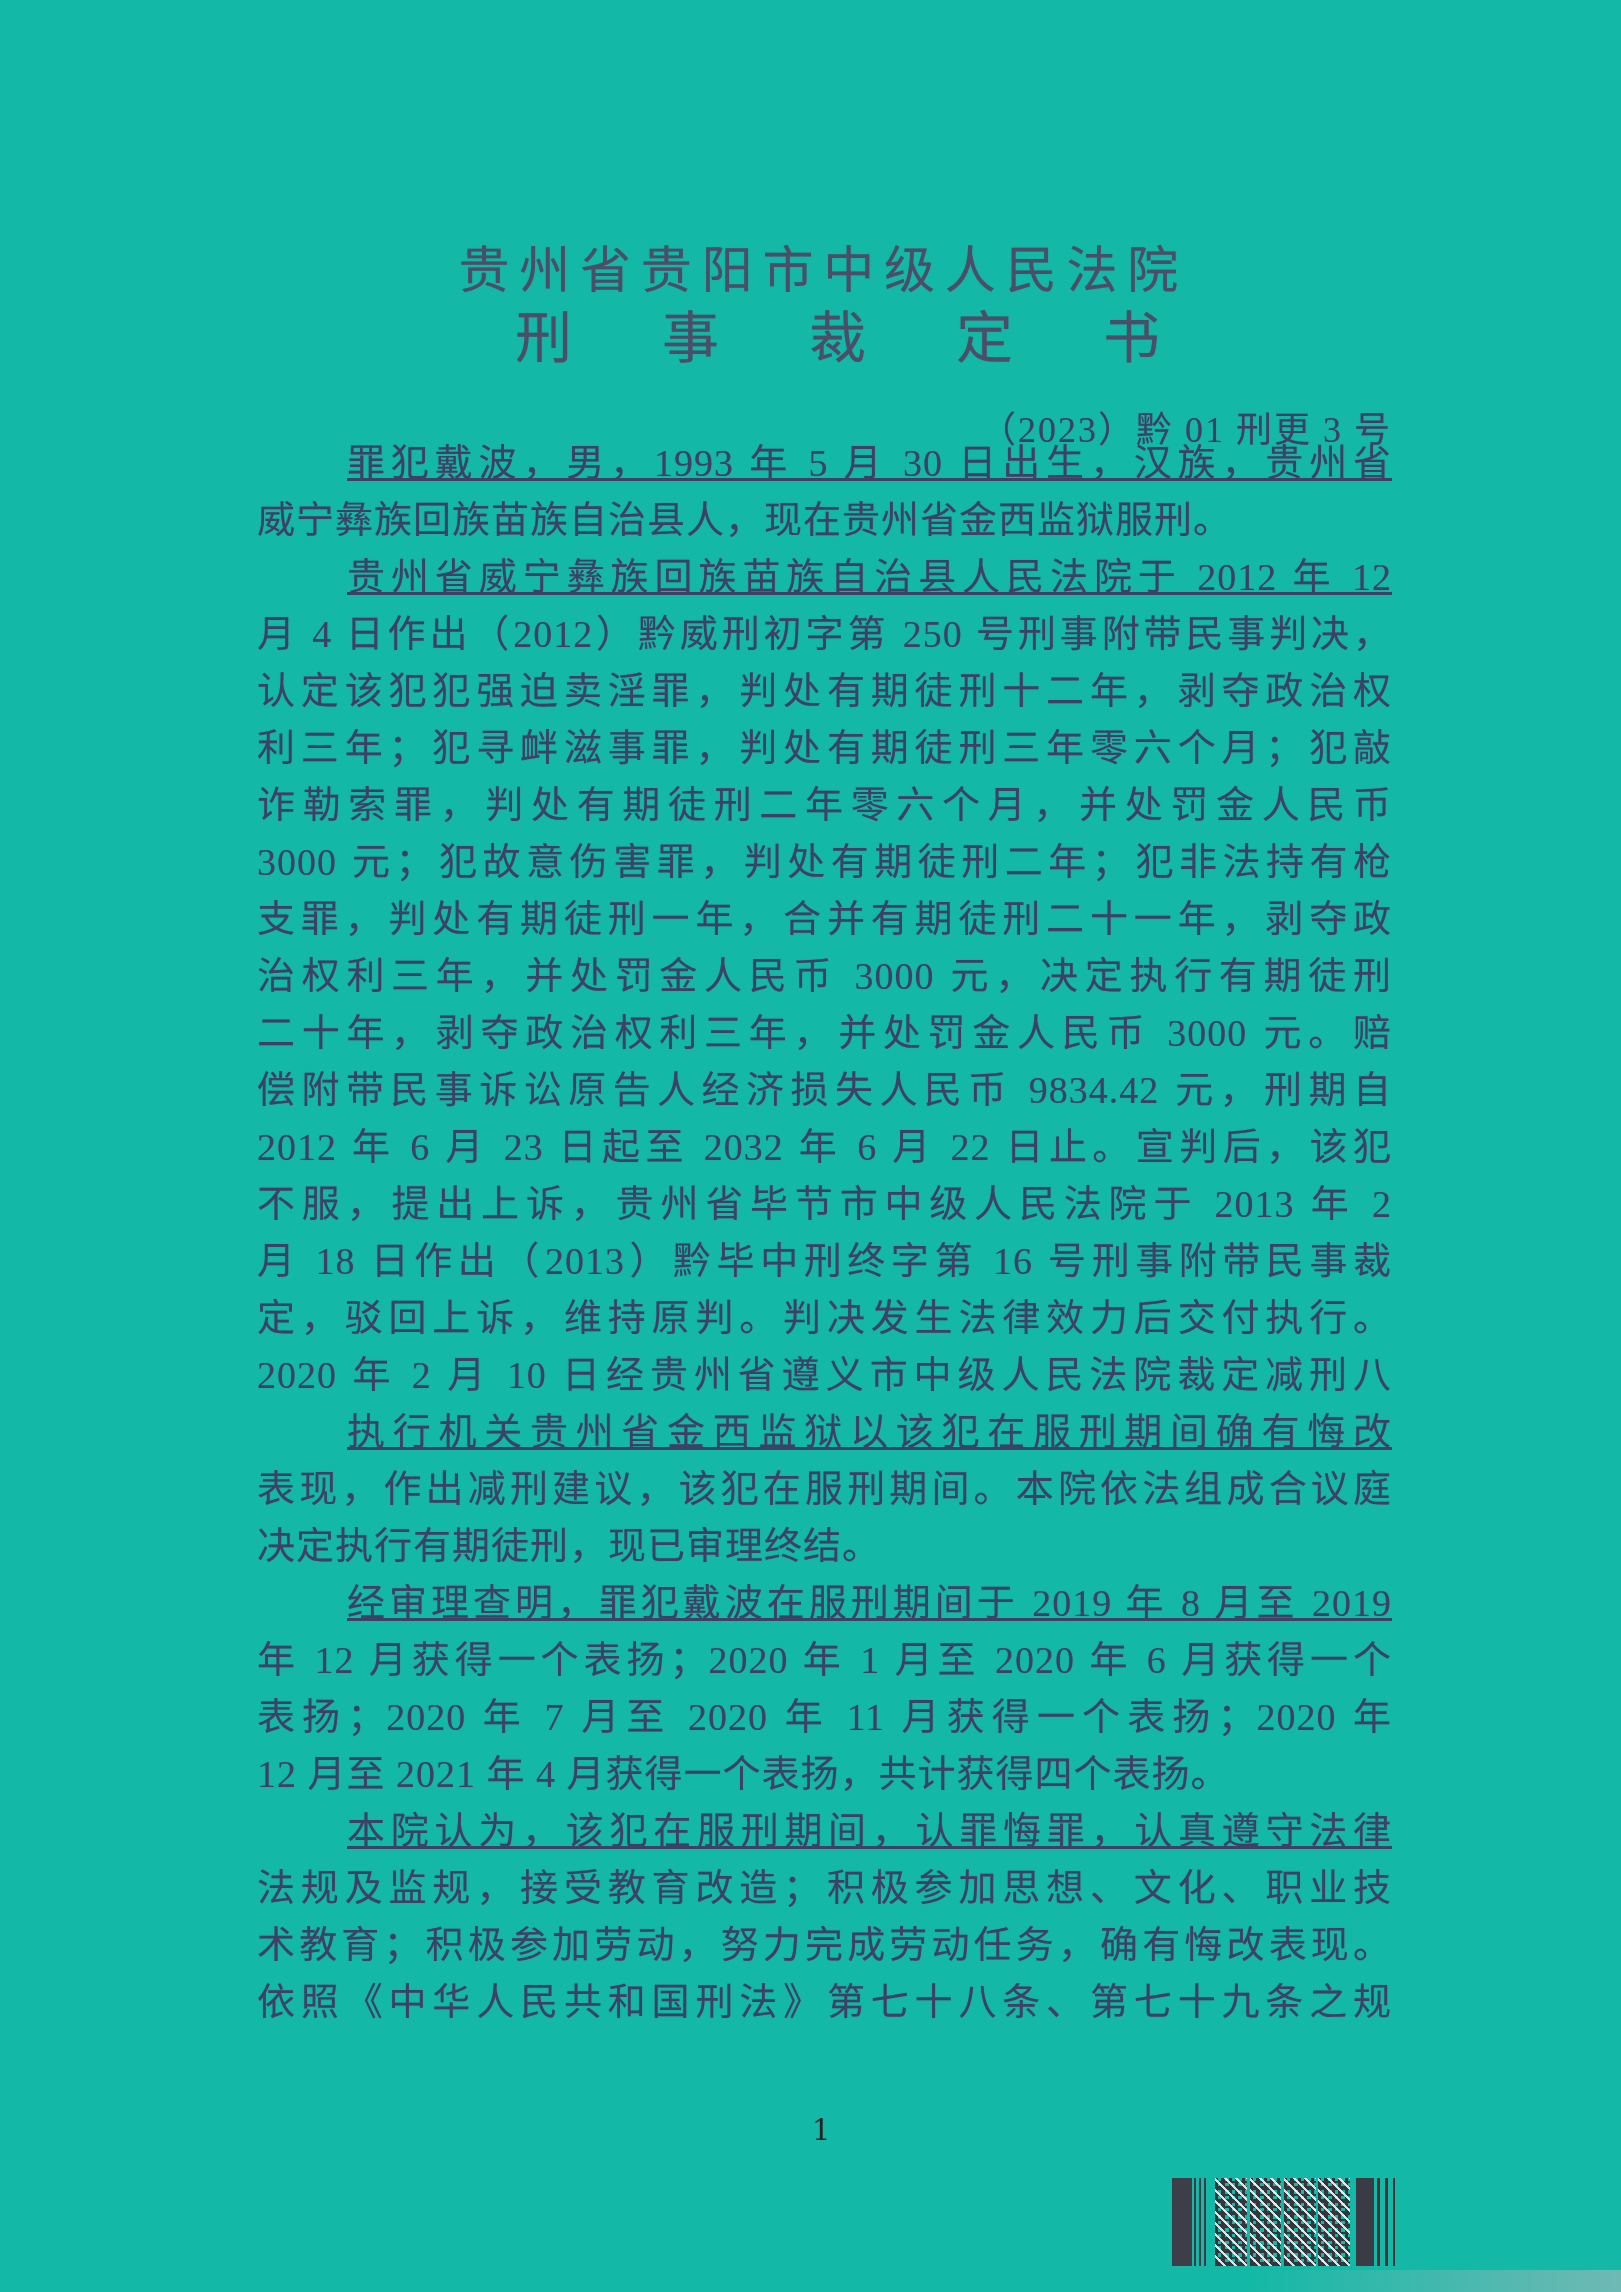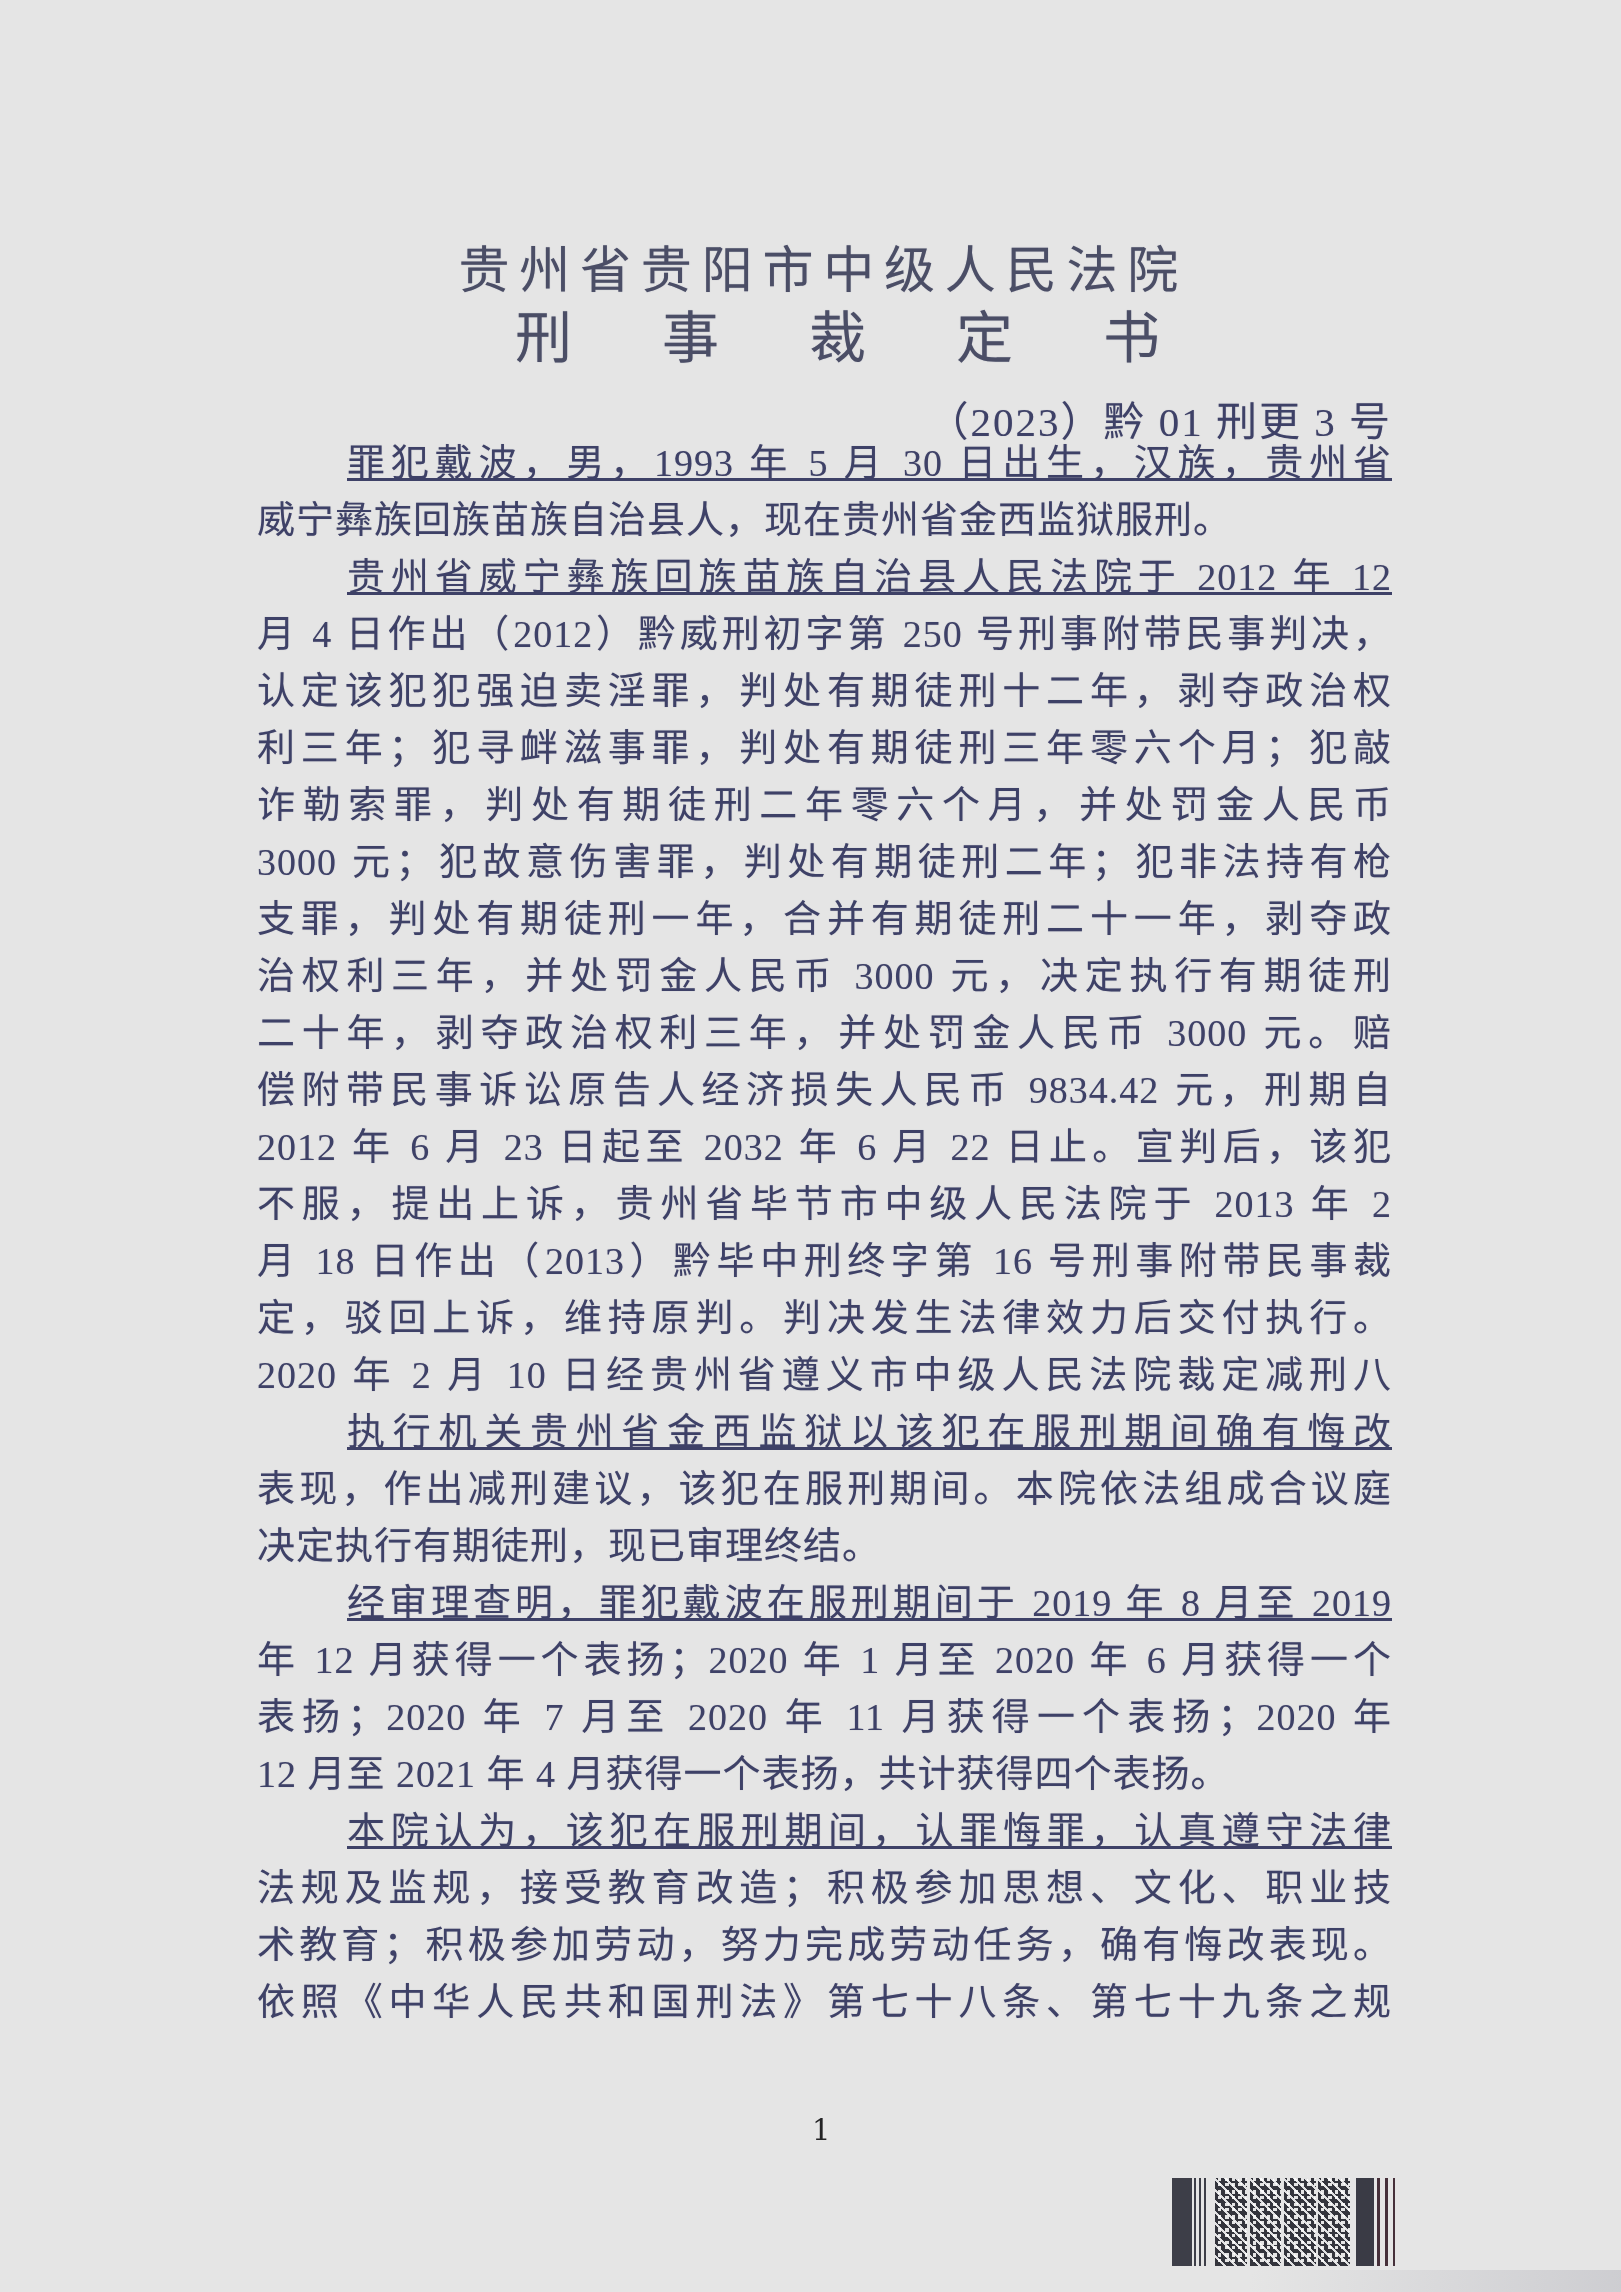--- a/index.html
+++ b/index.html
@@ -3,43 +3,43 @@
 <meta charset="utf-8">
 <style>
   html,body{margin:0;padding:0;}
   body{
     width:1621px;height:2293px;
     background:#ffffff;
     position:relative;
     font-family:"Liberation Serif","DejaVu Serif",serif;
     overflow:hidden;
   }
-  .page{position:absolute;inset:0;background:#e5e5e5;overflow:hidden;}
+  .page{position:absolute;inset:0;background:#14b8a6;overflow:hidden;}
 
   
   .court{
     position:absolute;top:229px;left:0;right:0;
     text-align:center;font-size:51px;font-weight:500;
     letter-spacing:9.8px;text-indent:25.5px;
     color:#4b4e66;
     text-shadow:0 0 1px rgba(70,74,110,.35);
     white-space:nowrap;
   }
   .doc-title{
     position:absolute;top:292px;left:0;right:0;
     text-align:center;font-size:57px;font-weight:500;
     letter-spacing:90px;text-indent:104px;
     color:#4b4e66;
     text-shadow:0 0 1px rgba(70,74,110,.35);
     white-space:nowrap;
     padding-left:40px;
   }
   .case-no{
-    position:absolute;top:388px;right:229px;
-    font-size:41px;color:#3e4167;letter-spacing:2px;
+    position:absolute;top:400px;right:229px;
+    font-size:36px;color:#3e4167;letter-spacing:2px;
     text-shadow:0 0 1px rgba(62,65,103,.3);
     white-space:nowrap;
   }
 
   
   .doc-body{
     position:absolute;top:435px;left:257px;width:1135px;
     color:#3e4167;
     text-shadow:0 0 1px rgba(62,65,103,.3);
   }

